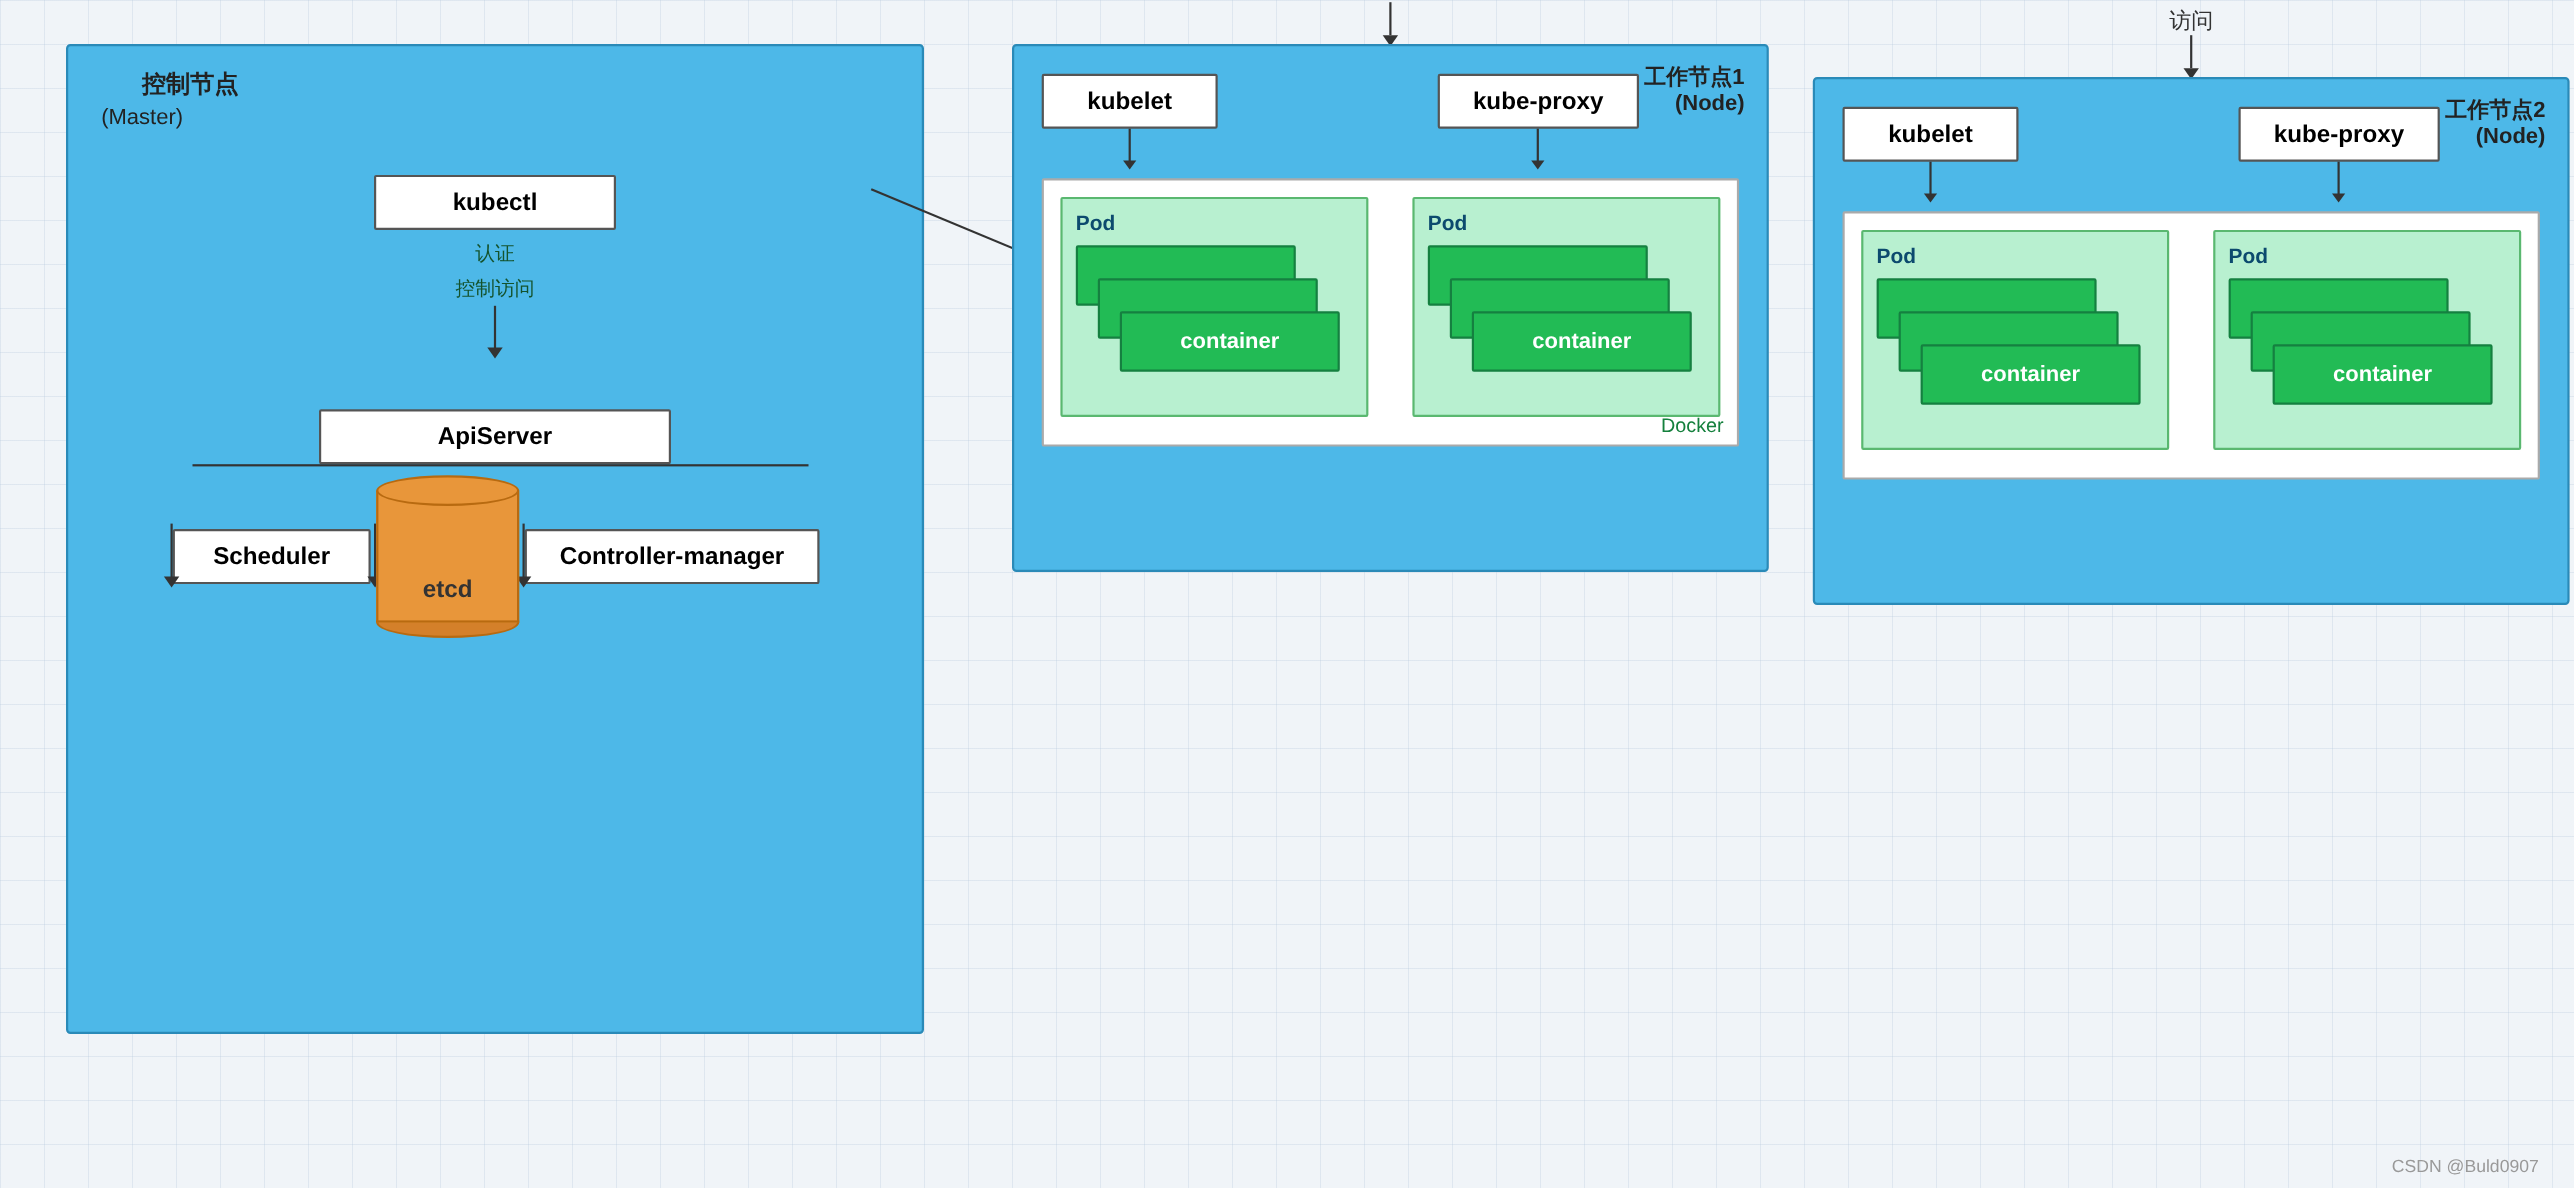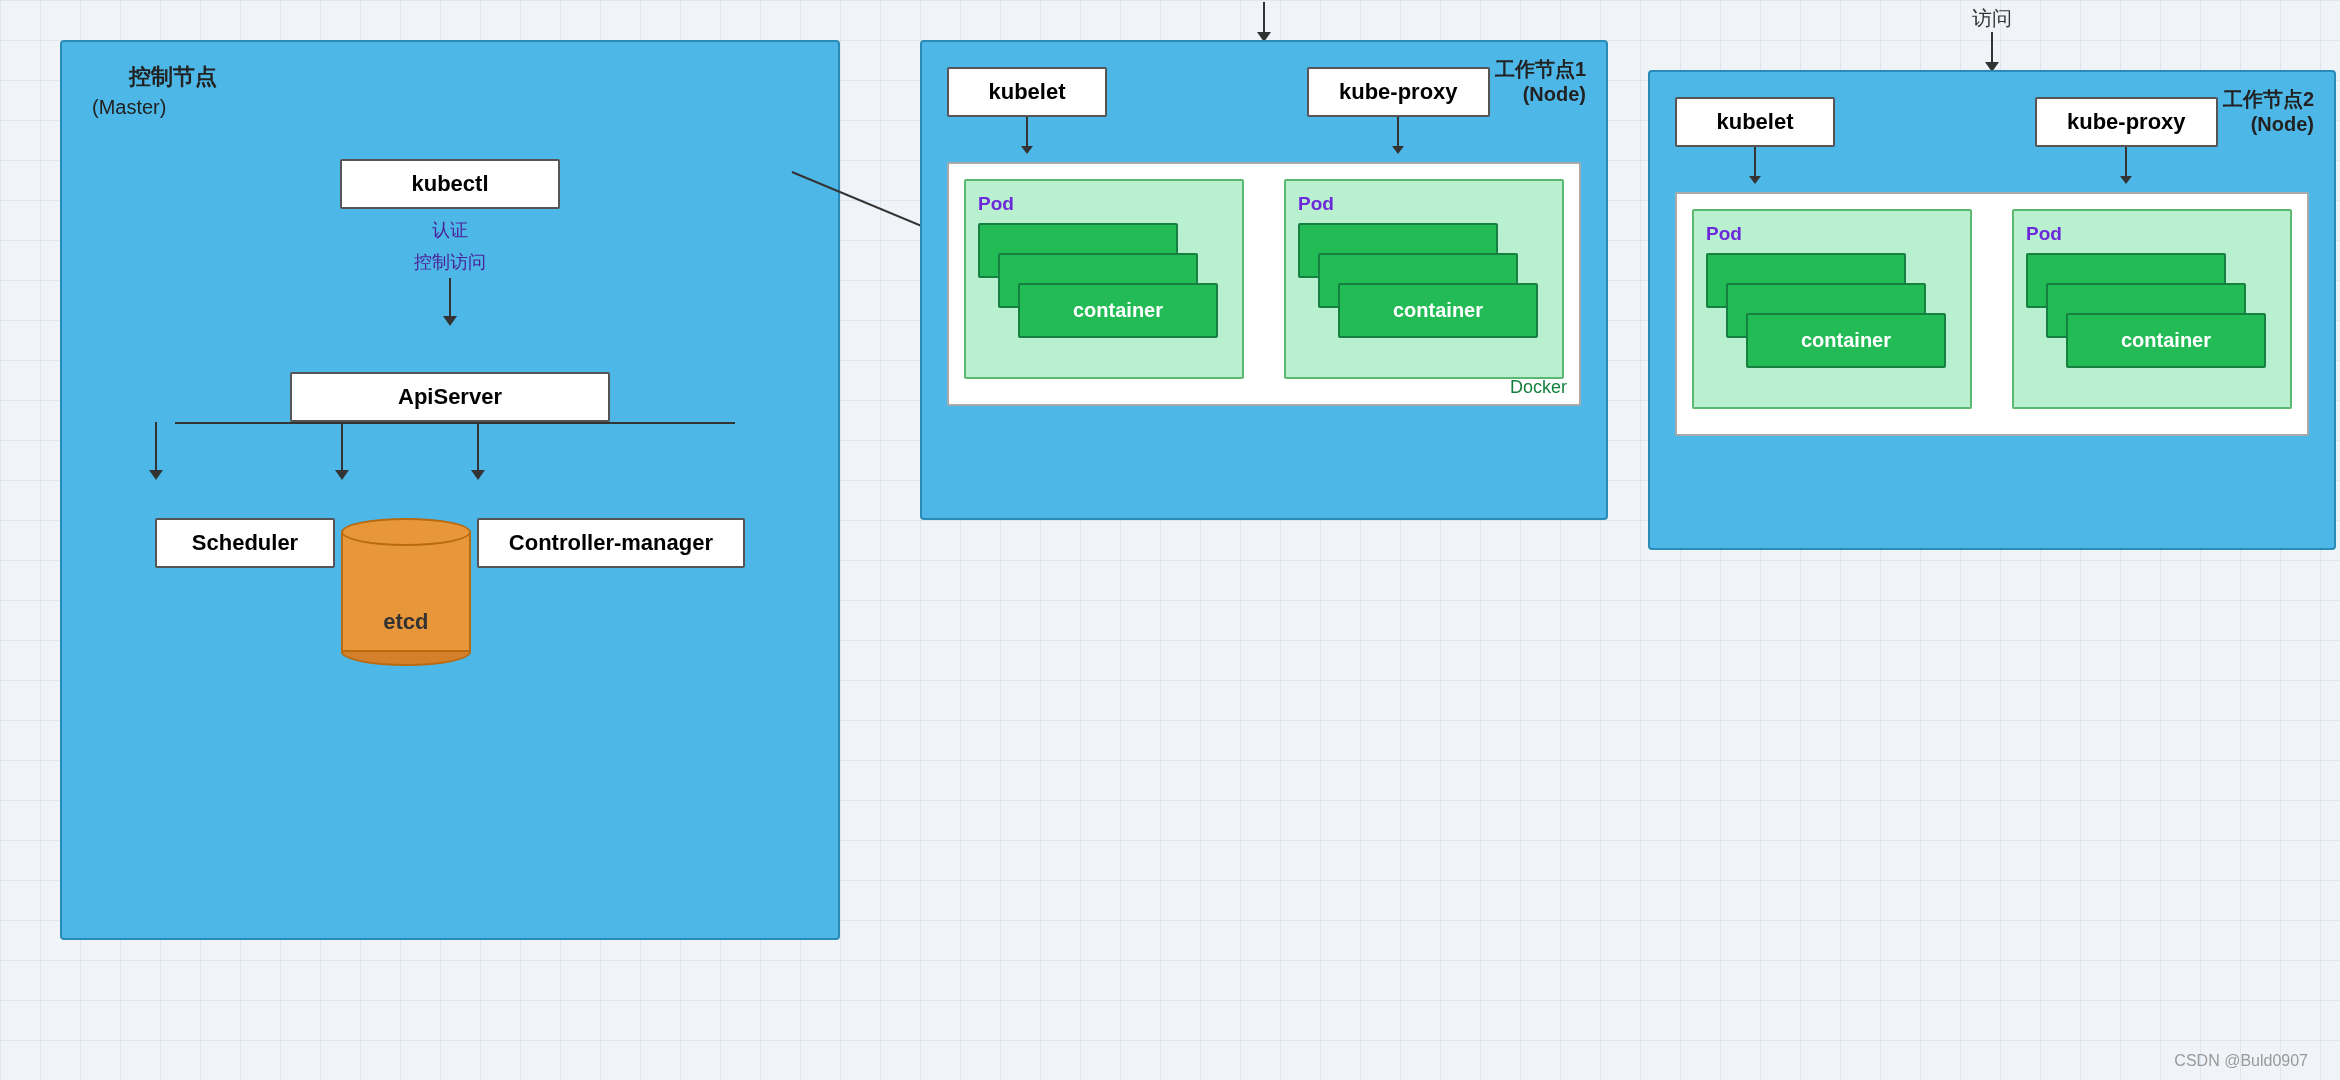--- a/index.html
+++ b/index.html
@@ -87,33 +87,33 @@
       position: absolute;
       bottom: -8px;
       left: -6px;
       border-left: 7px solid transparent;
       border-right: 7px solid transparent;
       border-top: 10px solid #333;
     }
 
     .arrow-label {
       font-size: 18px;
-      color: #4c1d95;
+      color: #14532d;
       margin: 4px 0;
     }
 
     .apiserver-box {
       min-width: 320px;
       margin-top: 39px;
     }
 
     .branch {
       display: flex;
-      flex-direction: column;
-      gap: 36px;
+      flex-direction: row;
+      align-items: center;
     }
 
     
     .etcd-cylinder {
       display: flex;
       flex-direction: column;
       align-items: center;
       margin-top: 8px;
     }
 
@@ -213,21 +213,21 @@
       border-radius: 2px;
       padding: 12px 12px 12px 12px;
       position: relative;
       min-width: 280px;
       min-height: 200px;
     }
 
     .pod-label {
       font-size: 19px;
       font-weight: bold;
-      color: #6d28d9;
+      color: #0c4a6e;
       margin-bottom: 8px;
     }
 
     
     .containers-stack {
       position: relative;
       height: 140px;
       width: 240px;
     }
 

